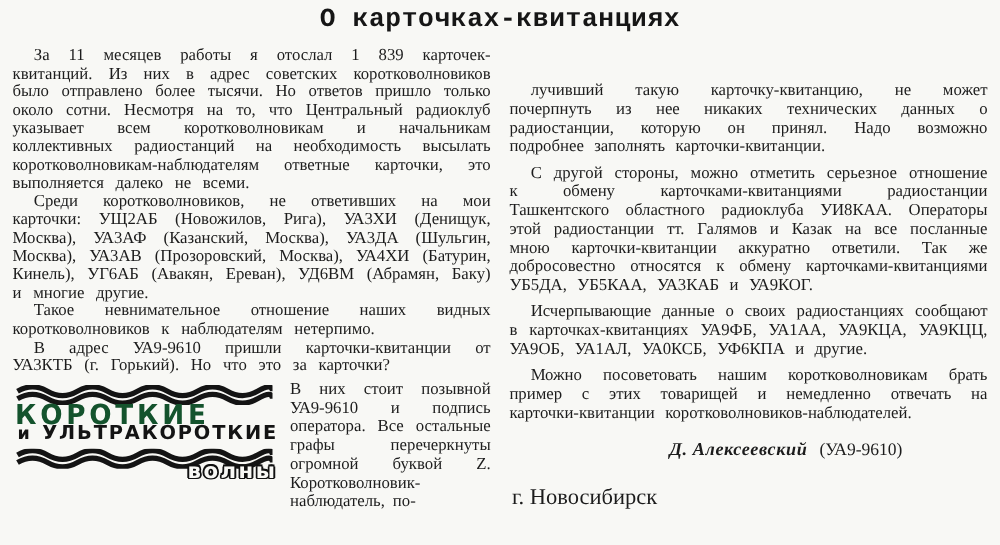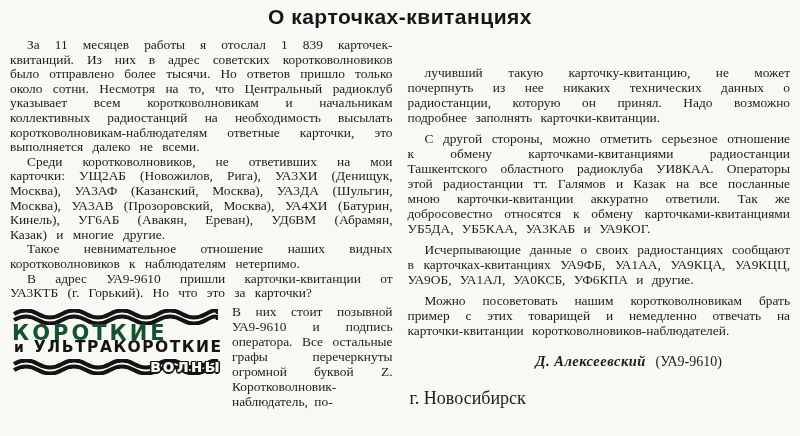--- a/index.html
+++ b/index.html
@@ -7,21 +7,21 @@
   body {
     background:#f8f8f5;
     color:#1c1c1c;
     font-family:"Liberation Serif", serif;
     overflow:hidden;
   }
   .page { width:800px; height:436px; padding:3px 10px 0 10px; position:relative; }
 
   .title {
     text-align:center;
-    font-family:Liberation Sans, sans-serif;
+    font-family:Liberation Mono, monospace;
     font-weight:bold;
     font-size:21px;
     letter-spacing:0.5px;
     color:#161616;
     margin:2px 0 9px 0;
   }
 
   .columns { display:flex; gap:15px; align-items:center; }
   .col { width:383px; text-align:justify; }
   .col.left  { font-size:13.4px; line-height:14.6px; }
@@ -43,21 +43,21 @@
   .logo-l2 {
     font-family:"DejaVu Sans", sans-serif;
     font-weight:900; color:#141414; margin:0 0 1px 4px;
     display:flex; align-items:baseline;
   }
   .logo-i { font-size:14px; margin-right:10px; }
   .logo-ultra { font-size:15.5px; letter-spacing:1.5px; }
   .wave-wrap { position:relative; height:28px; }
   .wave-wrap .wave-svg { position:absolute; left:0; top:3px; }
   .logo-volny {
-    position:absolute; right:0; top:3px;
+    position:absolute; right:0; top:14px;
     font-family:"DejaVu Sans", sans-serif;
     font-weight:900; font-size:17px; letter-spacing:2px;
     color:#f8f8f5;
     text-shadow:-1.5px 0 #111, 1.5px 0 #111, 0 -1.5px #111, 0 1.5px #111,
                 -1px -1px #111, 1px 1px #111, -1px 1px #111, 1px -1px #111;
   }
 
   
   .narrow {
     flex:1; margin-left:10px;
@@ -79,21 +79,21 @@
 <body>
 
 <div class="page">
 
   <h1 class="title">О карточках-квитанциях</h1>
 
   <div class="columns">
 
     <div class="col left">
       <p class="para">За 11 месяцев работы я отослал 1 839 карточек-квитанций. Из них в адрес советских коротковолновиков было отправлено более тысячи. Но ответов пришло только около сотни. Несмотря на то, что Центральный радиоклуб указывает всем коротковолновикам и начальникам коллективных радиостанций на необходимость высылать коротковолновикам-наблюдателям ответные карточки, это выполняется далеко не всеми.</p>
-      <p class="para">Среди коротковолновиков, не ответивших на мои карточки: УЩ2АБ (Новожилов, Рига), УА3ХИ (Денищук, Москва), УА3АФ (Казанский, Москва), УА3ДА (Шульгин, Москва), УА3АВ (Прозоровский, Москва), УА4ХИ (Батурин, Кинель), УГ6АБ (Авакян, Ереван), УД6ВМ (Абрамян, Казак) и многие другие.</p>
+      <p class="para">Среди коротковолновиков, не ответивших на мои карточки: УЩ2АБ (Новожилов, Рига), УА3ХИ (Денищук, Москва), УА3АФ (Казанский, Москва), УА3ДА (Шульгин, Москва), УА3АВ (Прозоровский, Москва), УА4ХИ (Батурин, Кинель), УГ6АБ (Авакян, Ереван), УД6ВМ (Абрамян, Баку) и многие другие.</p>
       <p class="para">Такое невнимательное отношение наших видных коротковолновиков к наблюдателям нетерпимо.</p>
       <p class="para">В адрес УА9-9610 пришли карточки-квитанции от УА3КТБ (г. Горький). Но что это за карточки?</p>
 
       <div class="bottom-row">
 
         <div class="logo-box">
           <svg class="wave-svg" viewBox="0 0 206 16" xmlns="http://www.w3.org/2000/svg">
             <path d="M2,5 Q 14,-2 26,5 T 50,5 T 74,5 T 98,5 T 122,5 T 146,5 T 170,5 T 194,5 T 206,5" fill="none" stroke="#141414" stroke-width="4.2"></path>
             <path d="M2,11 Q 14,4 26,11 T 50,11 T 74,11 T 98,11 T 122,11 T 146,11 T 170,11 T 194,11 T 206,11" fill="none" stroke="#141414" stroke-width="4.2"></path>
           </svg>

